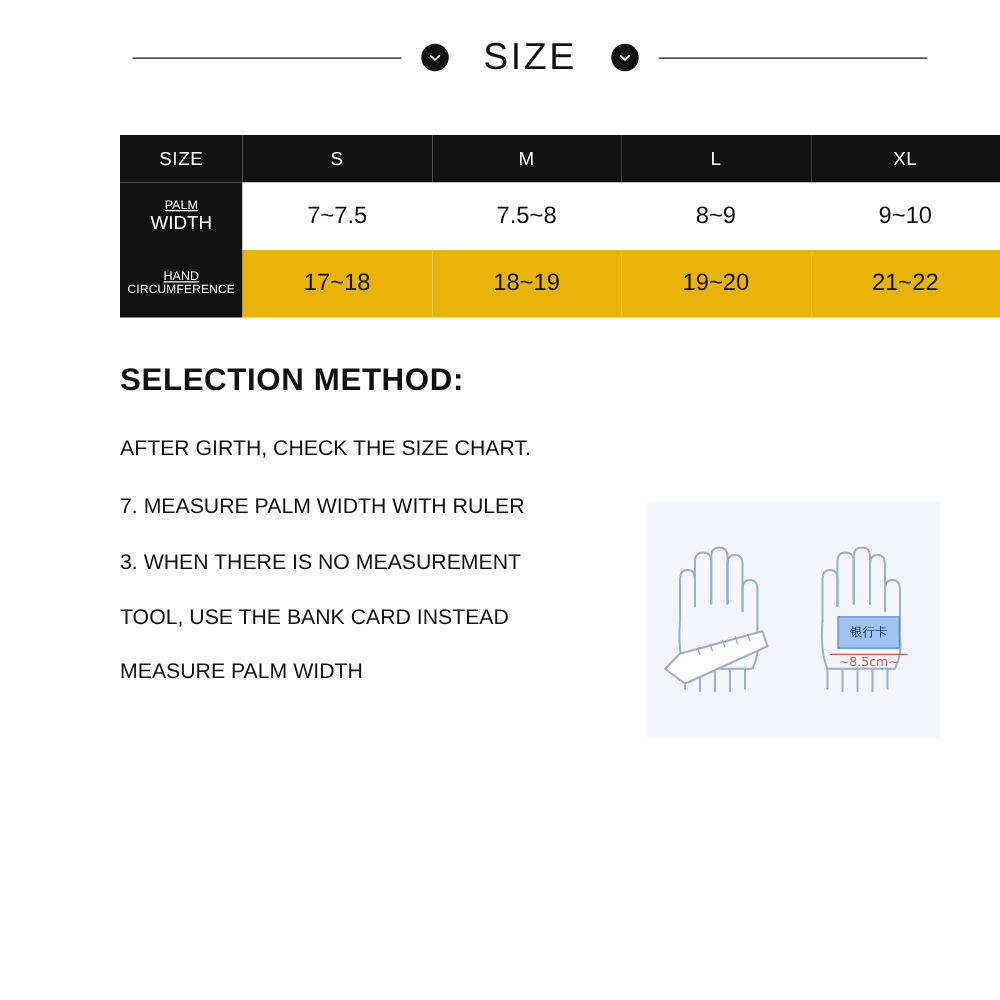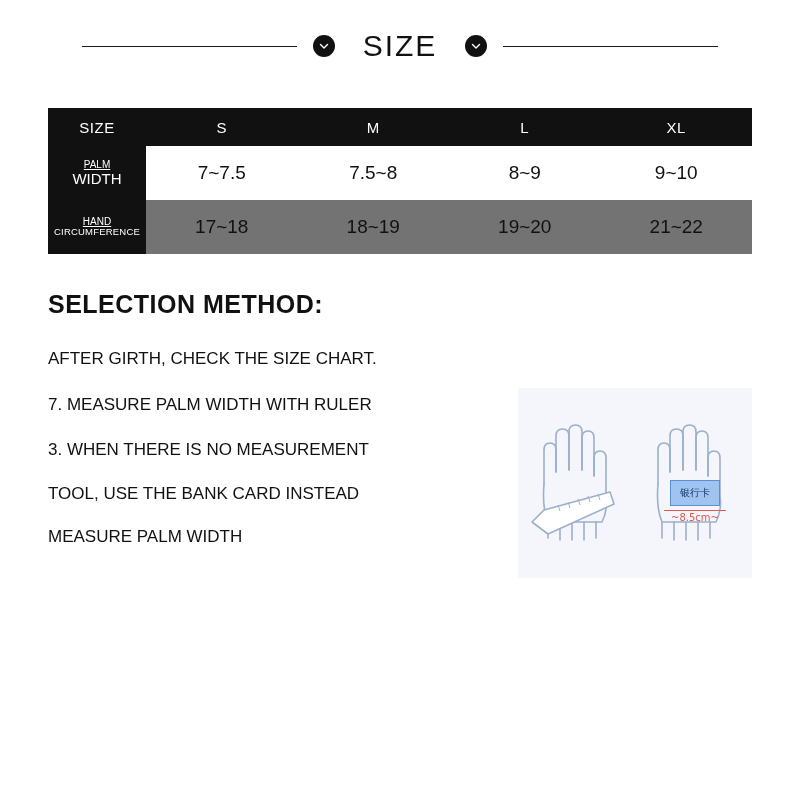--- a/index.html
+++ b/index.html
@@ -3,21 +3,21 @@
 <meta charset="utf-8">
 <style>
   * { box-sizing: border-box; }
   html, body {
     margin: 0; padding: 0;
     width: 800px; height: 800px;
     background: #ffffff;
     font-family: "Liberation Sans", sans-serif;
     color: #1a1a1a;
   }
-  .page { position: relative; width: 800px; height: 800px; overflow: hidden; }
+  .page { position: relative; width: 800px; height: 800px; overflow: hidden; padding-left: 48px; }
 
   
   .header {
     display: flex; align-items: center; justify-content: center;
     gap: 14px;
     margin-top: 22px;
     height: 48px;
   }
   .rule { height: 1px; background: #1a1a1a; width: 215px; }
   .rule.left { margin-right: 2px; }
@@ -48,41 +48,41 @@
     line-height: 1.15; padding: 4px 2px;
   }
   .row-label .l1 { font-size: 10px; display: block; text-decoration: underline; }
   .row-label .l2 { font-size: 15px; display: block; }
   .row-label .small { font-size: 9.5px; display: block; letter-spacing: .2px; }
   .cell {
     text-align: center; font-size: 19px; color: #111;
     height: 54px; vertical-align: middle; margin-left: 36px;
   }
   .row-a .cell { background: #ffffff; }
-  .row-b .cell { background: #737373; }
+  .row-b .cell { background: #eab308; }
 
   
   .section-title {
     margin: 36px 0 0 48px;
     font-size: 25px; font-weight: bold; color: #111; letter-spacing: .5px;
   }
   .body-list {
     margin: 26px 0 0 48px;
     width: 470px;
   }
   .body-list p {
     margin: 0 0 18px 0;
     font-size: 17px; line-height: 1.62; color: #111;
   }
   .body-list p.tight { margin-bottom: 16px; }
 
   
   .illus {
     position: absolute;
-    left: 518px; top: 388px;
+    left: 518px; top: 401px;
     width: 234px; height: 190px;
     background: #f4f6fb;
     overflow: hidden;
   }
   .illus svg { display: block; }
   .card-chip {
     position: absolute; left: 152px; top: 92px;
     width: 50px; height: 26px; background: #9fc4ef;
     border: 1px solid #5d8fd0;
     display: flex; align-items: center; justify-content: center;

